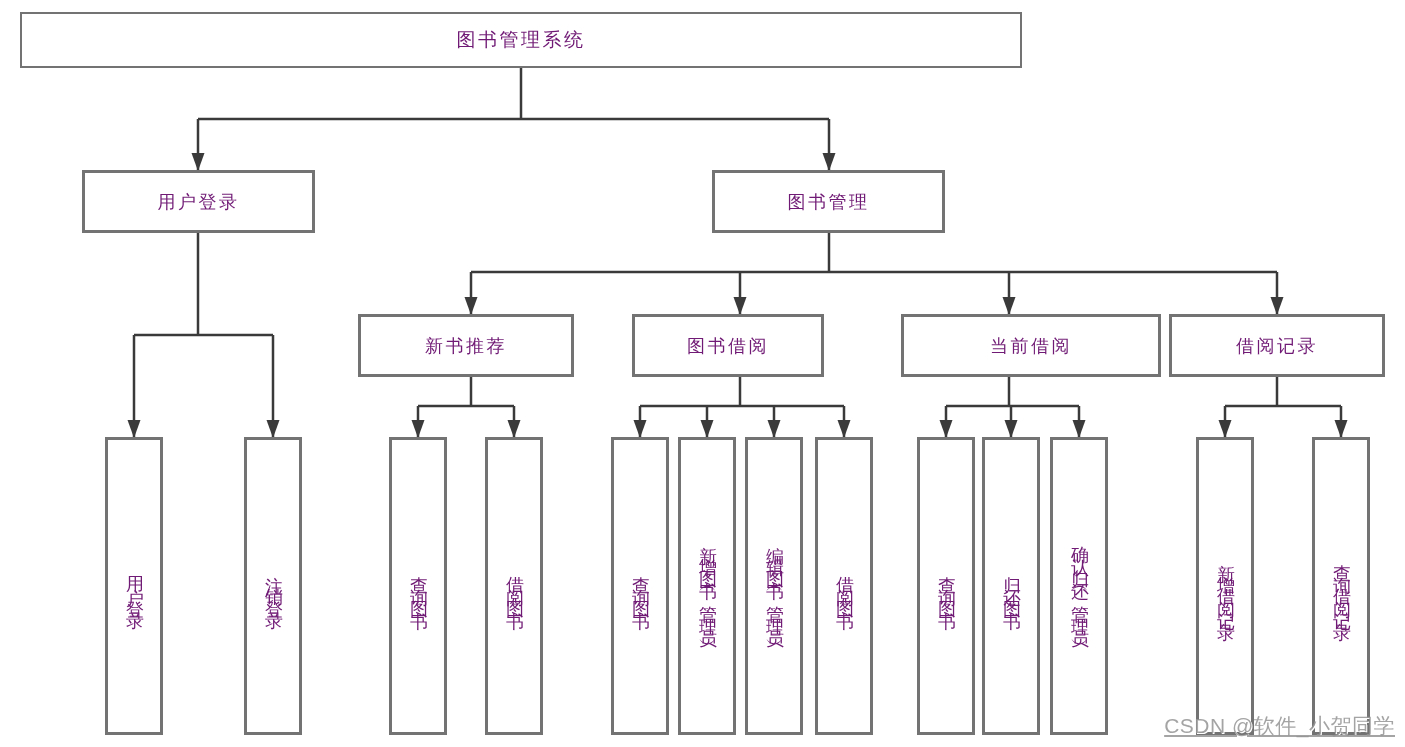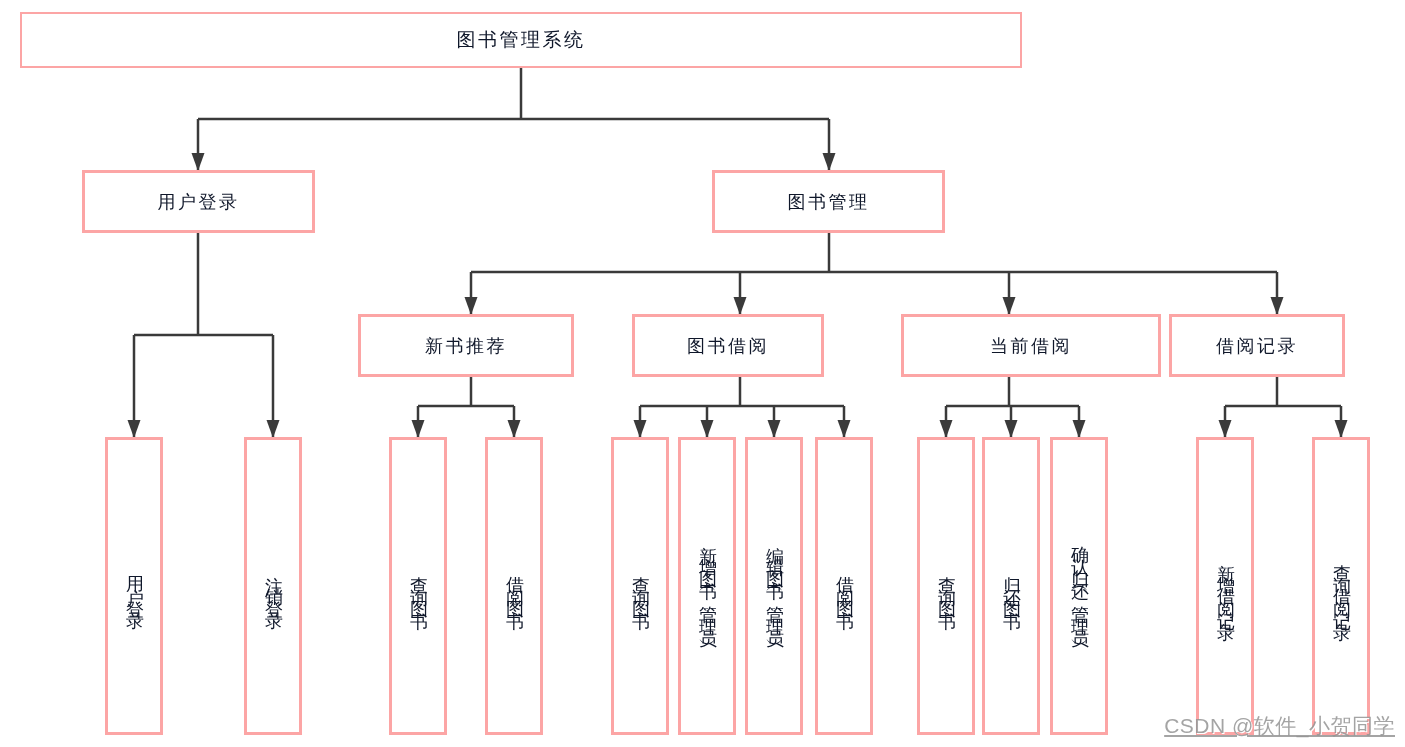--- a/index.html
+++ b/index.html
@@ -1,21 +1,21 @@
 <!DOCTYPE html>
 <html><head>
 <meta charset="utf-8">
 <style>
   html,body{margin:0;padding:0;background:#ffffff;}
   body{font-family:"Liberation Sans","DejaVu Sans",sans-serif;}
   .stage{position:relative;width:1405px;height:747px;background:#ffffff;overflow:hidden;}
   .wires{position:absolute;left:0;top:0;width:1405px;height:747px;}
   .ln{stroke:#3a3a3a;stroke-width:2.5;fill:none;}
-  .box{position:absolute;box-sizing:border-box;border:3px solid #fca5a5;background:#ffffff;
-       display:flex;align-items:center;justify-content:center;color:#0f172a;}
+  .box{position:absolute;box-sizing:border-box;border:3px solid #737373;background:#ffffff;
+       display:flex;align-items:center;justify-content:center;color:#701a75;}
   .hbox{font-size:18px;letter-spacing:2.5px;white-space:nowrap;}
   .root-box{border-width:2px;font-size:19px;}
   .vbox .vtext{writing-mode:vertical-rl;text-orientation:mixed;font-size:18px;
                letter-spacing:12px;line-height:1.1;}
   .watermark{position:absolute;right:10px;bottom:7px;font-size:21px;letter-spacing:0.5px;
              color:rgba(148,148,148,0.85);text-shadow:1px 1px 0 #ffffff;white-space:nowrap;z-index:5;text-decoration:underline;}
 </style>
 </head>
 <body>
 
@@ -96,21 +96,21 @@
 
   <div class="box hbox" style="left:358px;top:314px;width:216px;height:63px;">
     <span>新书推荐</span>
   </div>
   <div class="box hbox" style="left:632px;top:314px;width:192px;height:63px;">
     <span>图书借阅</span>
   </div>
   <div class="box hbox" style="left:901px;top:314px;width:260px;height:63px;">
     <span>当前借阅</span>
   </div>
-  <div class="box hbox" style="left:1169px;top:314px;width:176px;height:63px;">
+  <div class="box hbox" style="left:1169px;top:314px;width:216px;height:63px;">
     <span>借阅记录</span>
   </div>
 
   <div class="box vbox" style="left:105px;top:437px;width:58px;height:298px;">
     <span class="vtext">用户登录</span>
   </div>
   <div class="box vbox" style="left:244px;top:437px;width:58px;height:298px;">
     <span class="vtext">注销登录</span>
   </div>
 

